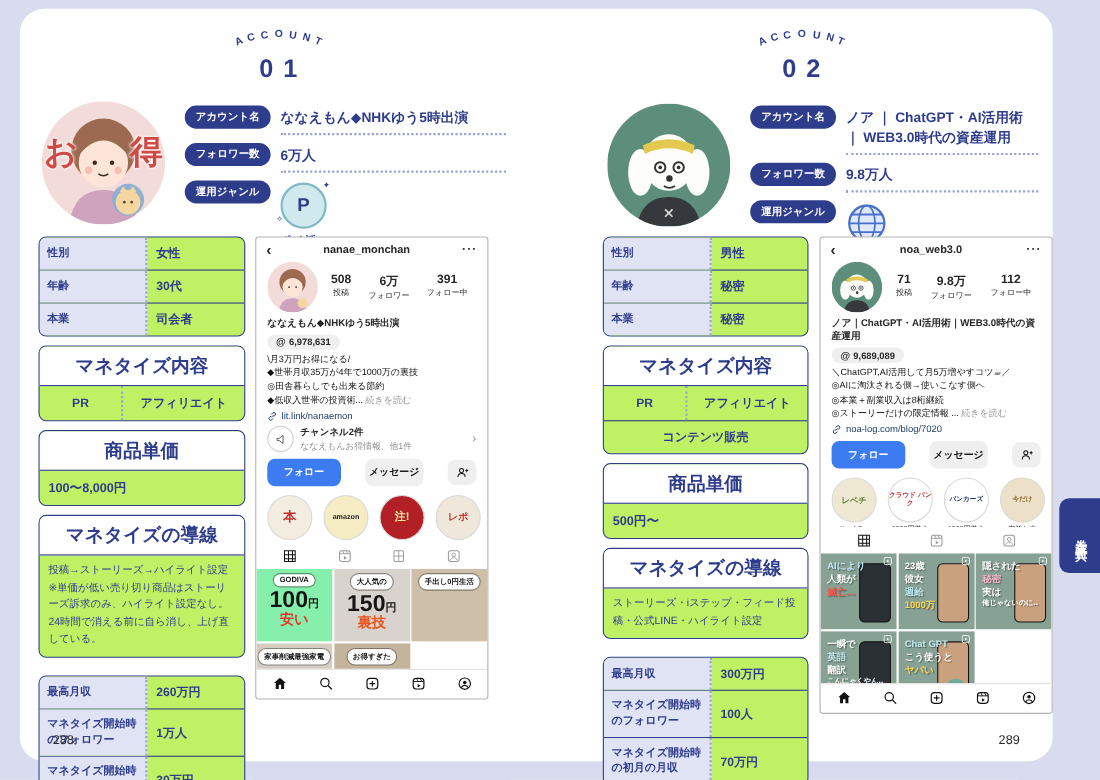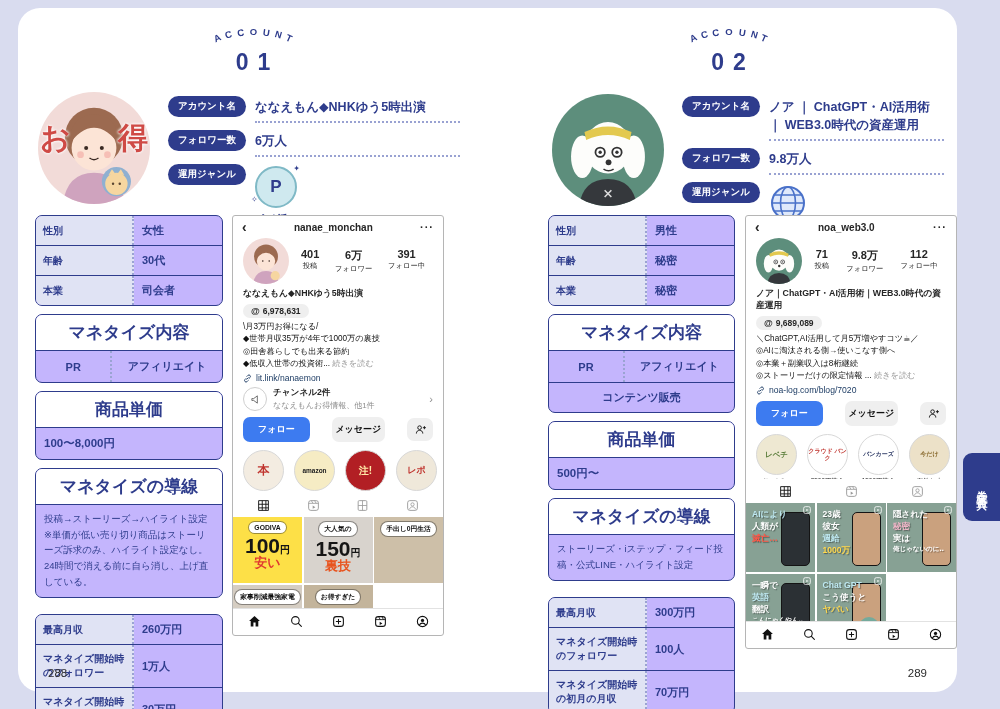--- a/index.html
+++ b/index.html
@@ -41,21 +41,21 @@
   .genre-icon{width:38px;height:38px;border-radius:50%;display:flex;align-items:center;justify-content:center;position:relative}
   .genre-icon.poi{background:#cfe9ef;border:2px solid #7fb9c6;color:#2e3c8c;font-weight:900;font-size:17px}
   .spark{position:absolute;color:#2e3c8c;font-size:8px}
   .spark.s1{right:-5px;top:-4px}.spark.s2{left:-6px;bottom:2px}
   .genre-label{font-size:10px;font-weight:bold;color:#2e3c8c;margin-top:4px;letter-spacing:1px}
 
   
   .tables{position:absolute;top:207px}
   .h-left .tables{left:17px;width:188px}
   .h-right .tables{left:48px;width:187px}
-  .tbl{border:1.5px solid #2e3c8c;border-radius:7px;background:#c4b5fd;overflow:hidden;margin-bottom:8px}
+  .tbl{border:1.5px solid #2e3c8c;border-radius:7px;background:#bef264;overflow:hidden;margin-bottom:8px}
   .trow{display:flex;border-top:1.5px solid #2e3c8c}
   .trow:first-child{border-top:none}
   .tlabel{background:#e0e3f4;width:82px;padding:7px 7px;font-size:10px;font-weight:bold;color:#2e3c8c;border-right:2px dotted #9aa3d2;display:flex;align-items:center;line-height:1.4;flex:none}
   .tval{flex:1;padding:7px 8px;font-size:11px;font-weight:bold;color:#2e3c8c;display:flex;align-items:center}
   .thead{text-align:center;font-size:17px;font-weight:bold;color:#2e3c8c;padding:6px 4px;border-bottom:1.5px solid #2e3c8c;background:#fff}
   .split{display:flex}
   .split .c1{width:40%;border-right:2px dotted #9aa3d2;display:flex;justify-content:center;align-items:center;padding:8px 0;font-size:11px;font-weight:bold;color:#2e3c8c}
   .split .c2{flex:1;display:flex;justify-content:center;align-items:center;padding:8px 0;font-size:11px;font-weight:bold;color:#2e3c8c}
   .fullcell{border-top:1px solid #2e3c8c;text-align:center;padding:7px 0;font-size:11px;font-weight:bold;color:#2e3c8c}
   .freeval{padding:8px 8px;font-size:11.5px;font-weight:bold;color:#2e3c8c}
@@ -101,21 +101,21 @@
   .grid{display:grid;grid-template-columns:1fr 1fr 1fr;gap:1.5px;overflow:hidden}
   .grid.g1{grid-auto-rows:66px;height:112px}
   .grid.g2{grid-auto-rows:69px;height:139px}
   .cell{position:relative;overflow:hidden;display:flex;flex-direction:column;align-items:center}
   .bub{background:#fff;border-radius:9px;padding:2px 5px;font-size:6.8px;font-weight:bold;color:#111;margin-top:5px;white-space:nowrap;box-shadow:0 0 0 1px rgba(40,40,40,.45);z-index:2}
   .price{font-size:21px;font-weight:900;color:#151515;line-height:1;margin-top:2px;z-index:2}
   .price .unit{font-size:10px}
   .sub-red{font-size:13px;font-weight:900;color:#e0392f;line-height:1.15;z-index:2}
   .sub-orange{color:#e8541f}
   .wline{font-size:11px;font-weight:900;color:#fff;line-height:1.3;text-shadow:1px 1px 0 #333,0 0 2px #333;z-index:2}
-  .cell.p1{background:#fde047}.cell.p2{background:#d8d3cd}.cell.p3{background:#6e7275}
+  .cell.p1{background:#86efac}.cell.p2{background:#d8d3cd}.cell.p3{background:#6e7275}
   .cell.p4{background:#cdbfa8}.cell.p5{background:#d5cdc2}.cell.p6{background:#c3b49b}
   .cell.sage{background:#87a194;align-items:flex-start;padding:5px 0 0 6px}
   .g2line{font-size:8.6px;font-weight:900;color:#fff;text-shadow:1px 1px 1px rgba(0,0,0,.4);line-height:1.4;z-index:2;white-space:nowrap}
   .c-blue{color:#bfe9f2}.c-red{color:#ff5747}.c-yellow{color:#ffd84d}.c-pink{color:#f3b6c9}
   .mini-phone{position:absolute;right:5px;top:9px;width:27px;height:52px;background:#2b3034;border:1.5px solid #141414;border-radius:5px;z-index:1}
   .mini-phone.tan{background:#caa17e}
   .gpt-badge{position:absolute;right:7px;bottom:6px;width:20px;height:20px;border-radius:50%;background:#74aa9c;color:#fff;display:flex;align-items:center;justify-content:center;font-size:11px;z-index:2}
   .reelb{position:absolute;top:3px;right:4px;z-index:3}
   .ig-nav{margin-top:auto;display:flex;justify-content:space-around;align-items:center;border-top:1px solid #e2e2e2;padding:6px 0 7px}
 
@@ -244,21 +244,21 @@
             <circle cx="50" cy="50" r="20" fill="#fce4d6"></circle>
             <path d="M27,48 Q29,20 50,20 Q71,20 73,48 Q62,32 50,32 Q38,32 27,48" fill="#9c6a50"></path>
             <circle cx="43" cy="50" r="1.8" fill="#3a2a23"></circle>
               <circle cx="57" cy="50" r="1.8" fill="#3a2a23"></circle>
             <path d="M22,100 Q26,72 50,72 Q74,72 78,100 Z" fill="#cfa3be"></path>
             <circle cx="70" cy="82" r="10" fill="#f6d6a0"></circle>
           </svg>
         </div>
         <div class="ig-stats">
           <div>
-              <div class="stat-v">401</div>
+              <div class="stat-v">508</div>
               <div class="stat-l">投稿</div>
             </div>
           <div>
               <div class="stat-v">6万</div>
               <div class="stat-l">フォロワー</div>
             </div>
           <div>
               <div class="stat-v">391</div>
               <div class="stat-l">フォロー中</div>
             </div>

